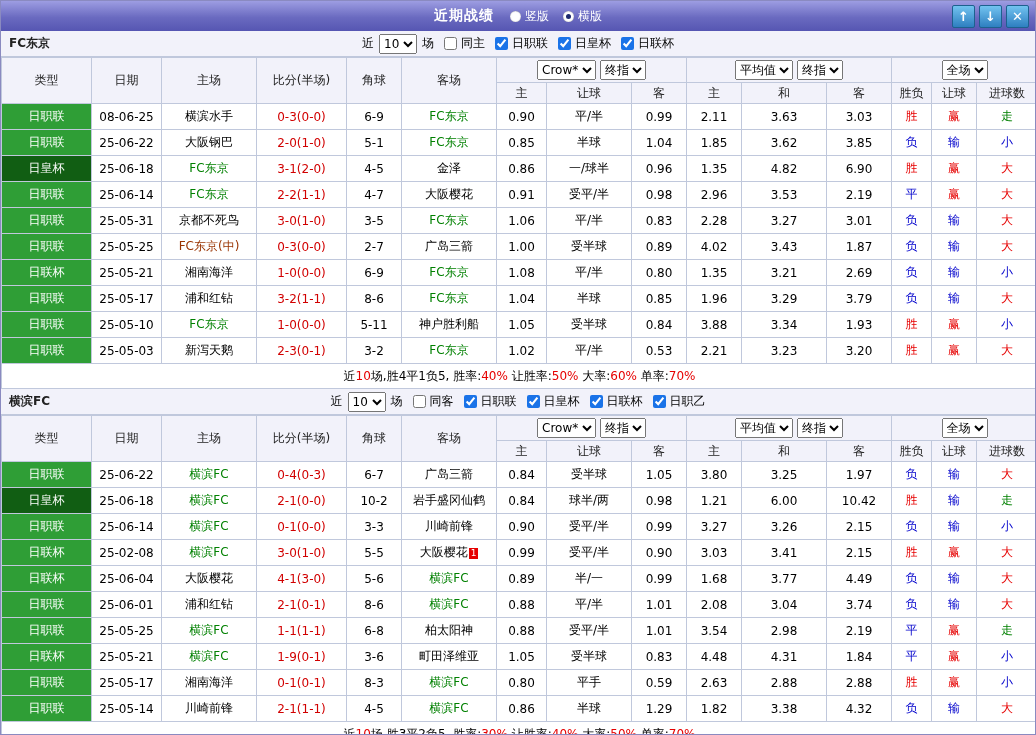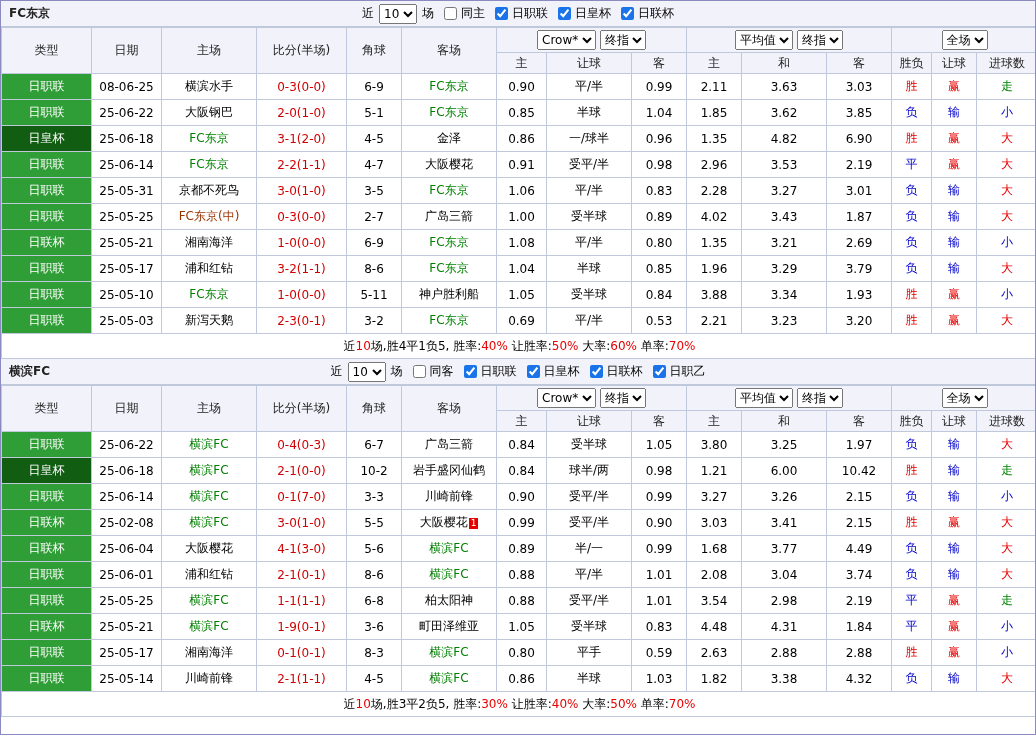--- a/index.html
+++ b/index.html
@@ -48,20 +48,38 @@
   .c-b{color:#0000cc;}
   .c-g{color:#008000;}
   tfoot td.summary{height:24px;background:#fff;font-size:12px;}
   .badge{display:inline-block;background:#e60000;color:#fff;font-size:9px;line-height:11px;
     padding:0 2px;margin-left:1px;vertical-align:baseline;}
 </style>
 </head>
 <body>
 
 <div class="window">
+  <div class="titlebar">
+    <span class="title">近期战绩</span>
+    <span class="radio-group">
+      <span class="radio-item">
+        <span class="radio-circle"></span>
+        <span class="radio-label">竖版</span>
+      </span>
+      <span class="radio-item">
+        <span class="radio-circle checked"></span>
+        <span class="radio-label">横版</span>
+      </span>
+    </span>
+    <span class="titlebar-buttons">
+      <span class="tb-btn">↑</span>
+      <span class="tb-btn">↓</span>
+      <span class="tb-btn">✕</span>
+    </span>
+  </div>
   <div id="sections">
       <div class="section">
         <div class="sec-head">
           <span class="team">FC东京</span>
           <span class="filters">
             <span>近</span>
             <select class="sel"><option>10</option></select>
             <span>场</span>
             <input type="checkbox" style="">
             <span>同主</span>
@@ -269,21 +287,21 @@
               <td class="c-r">赢</td>
               <td class="c-b">小</td>
             </tr>
             <tr>
               <td class="type lg">日职联</td>
               <td>25-05-03</td>
               <td>新泻天鹅</td>
               <td class="score">2-3(0-1)</td>
               <td>3-2</td>
               <td class="tm-g"><span>FC东京</span></td>
-              <td>0.69</td>
+              <td>1.02</td>
               <td>平/半</td>
               <td>0.53</td>
               <td>2.21</td>
               <td>3.23</td>
               <td>3.20</td>
               <td class="c-r">胜</td>
               <td class="c-r">赢</td>
               <td class="c-r">大</td>
             </tr>
           </tbody>
@@ -387,21 +405,21 @@
               <td>6.00</td>
               <td>10.42</td>
               <td class="c-r">胜</td>
               <td class="c-b">输</td>
               <td class="c-g">走</td>
             </tr>
             <tr>
               <td class="type lg">日职联</td>
               <td>25-06-14</td>
               <td class="tm-g">横滨FC</td>
-              <td class="score">0-1(7-0)</td>
+              <td class="score">0-1(0-0)</td>
               <td>3-3</td>
               <td><span>川崎前锋</span></td>
               <td>0.90</td>
               <td>受平/半</td>
               <td>0.99</td>
               <td>3.27</td>
               <td>3.26</td>
               <td>2.15</td>
               <td class="c-b">负</td>
               <td class="c-b">输</td>
@@ -511,21 +529,21 @@
             </tr>
             <tr>
               <td class="type lg">日职联</td>
               <td>25-05-14</td>
               <td>川崎前锋</td>
               <td class="score">2-1(1-1)</td>
               <td>4-5</td>
               <td class="tm-g"><span>横滨FC</span></td>
               <td>0.86</td>
               <td>半球</td>
-              <td>1.03</td>
+              <td>1.29</td>
               <td>1.82</td>
               <td>3.38</td>
               <td>4.32</td>
               <td class="c-b">负</td>
               <td class="c-b">输</td>
               <td class="c-r">大</td>
             </tr>
           </tbody>
           <tfoot>
             <tr>

